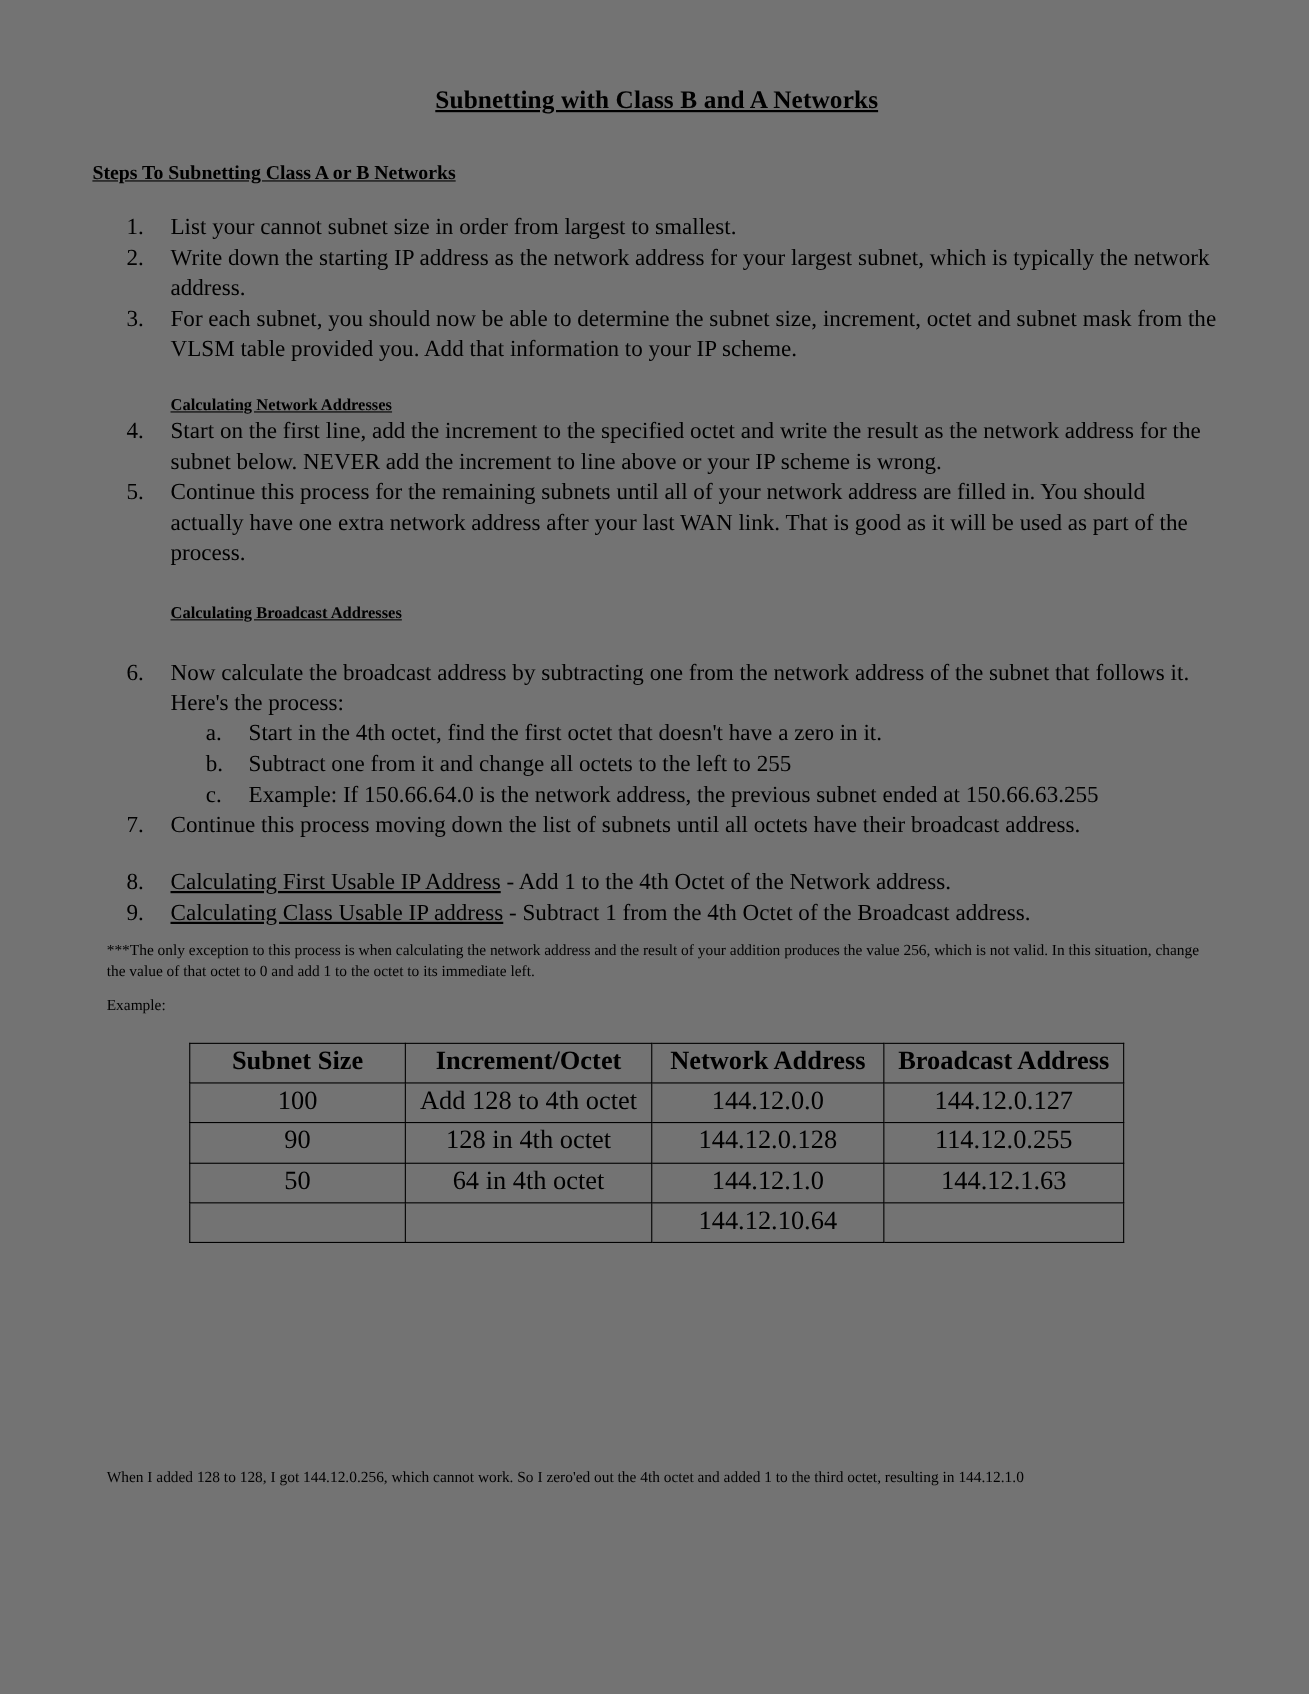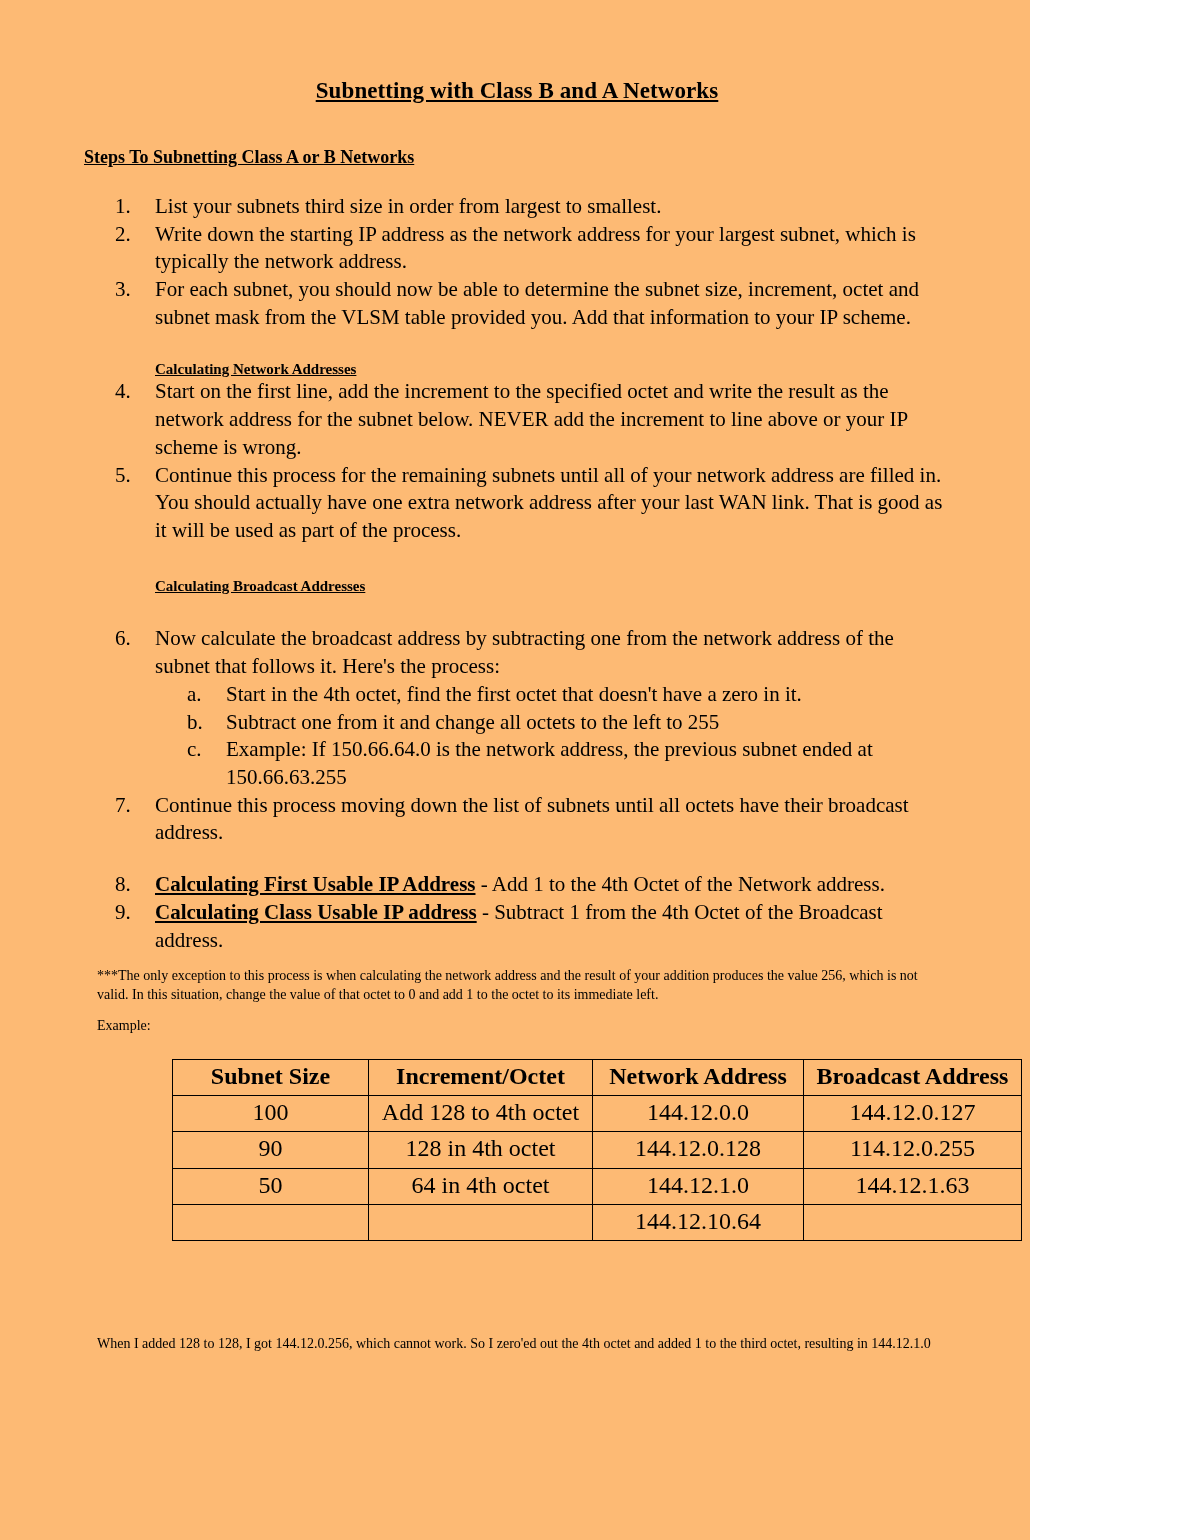--- a/index.html
+++ b/index.html
@@ -10,23 +10,23 @@
   }
   body {
     width: 1190px;
     height: 1540px;
     font-family: "Liberation Serif", "DejaVu Serif", serif;
     color: #000000;
     -webkit-font-smoothing: antialiased;
   }
   .page {
     position: relative;
-    width: 1030px;
+    width: 1190px;
     height: 1540px;
-    background: #fdba74;
+    background: #737373;
     box-sizing: border-box;
     padding: 78px 80px 0 84px;
   }
   .doc-title {
     text-align: center;
     font-size: 23px;
     font-weight: bold;
     text-decoration: underline;
     line-height: 1.15;
     margin: 0 0 0 0;
@@ -87,21 +87,21 @@
   ol.sub-list > li > .marker {
     position: absolute;
     left: 32px;
     top: 0;
     width: 30px;
     font-size: 21px;
   }
   .sub-list-wrap { margin-left: 71px; }
 
   .bold-underline {
-    font-weight: bold;
+    font-weight: normal;
     text-decoration: underline;
   }
 
   p.para {
     font-size: 14px;
     line-height: 1.32;
     margin: 13px;
     text-align: left;
   }
   .p-exception { margin-top: 30px; }
@@ -136,21 +136,21 @@
 
 <div class="page">
 
   <div class="doc-title">Subnetting with Class B and A Networks</div>
 
   <div class="section-heading h-steps">Steps To Subnetting Class A or B Networks</div>
 
   <ol class="main-list" style="margin-top:24px;">
     <li>
       <span class="marker">1.</span>
-      <span>List your subnets third size in order from largest to smallest.</span>
+      <span>List your cannot subnet size in order from largest to smallest.</span>
     </li>
     <li>
       <span class="marker">2.</span>
       <span>Write down the starting IP address as the network address for your largest subnet, which is typically the network address.</span>
     </li>
     <li>
       <span class="marker">3.</span>
       <span>For each subnet, you should now be able to determine the subnet size, increment, octet and subnet mask from the VLSM table provided you.  Add that information to your IP scheme.</span>
     </li>
   </ol>

